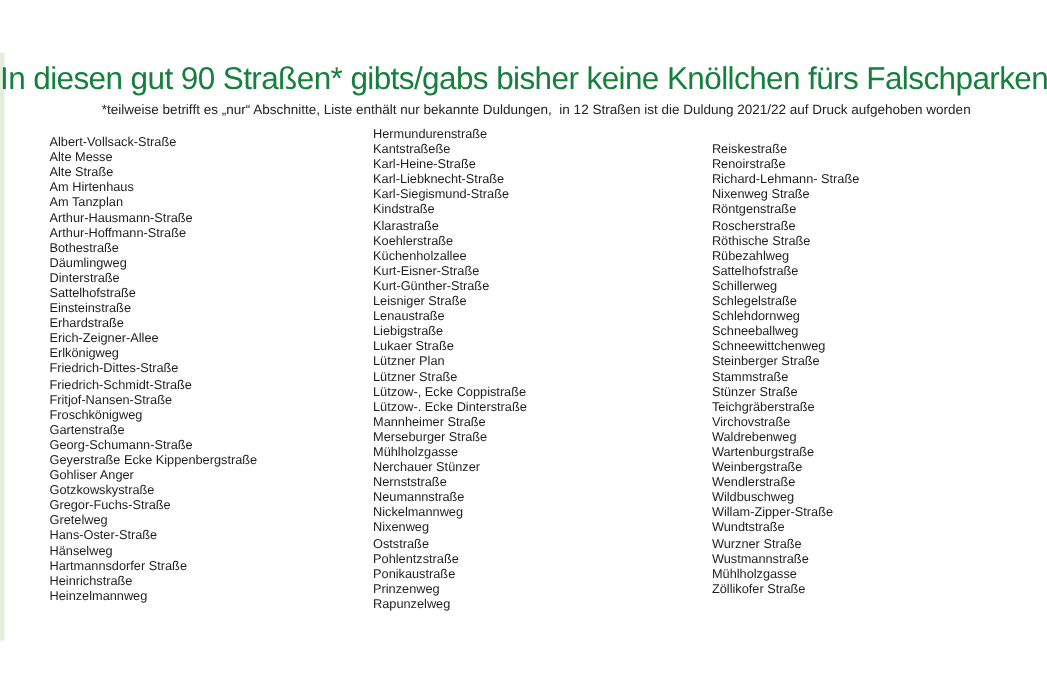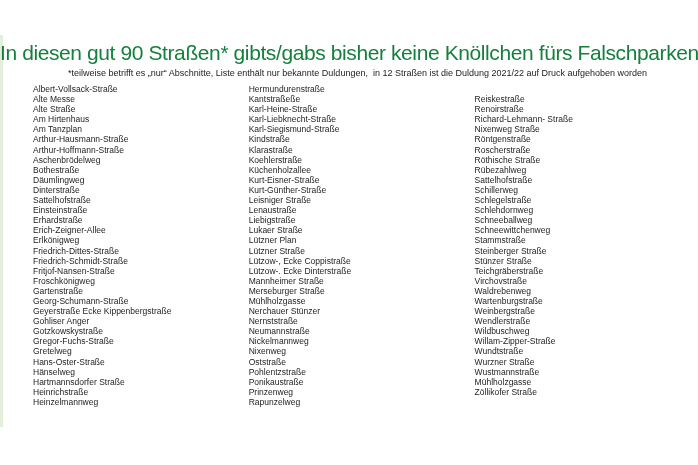--- a/index.html
+++ b/index.html
@@ -65,21 +65,20 @@
 
   <div class="street-columns">
     <ul class="street-column col-0">
         <li>Albert-Vollsack-Straße</li>
         <li>Alte Messe</li>
         <li>Alte Straße</li>
         <li>Am Hirtenhaus</li>
         <li>Am Tanzplan</li>
         <li>Arthur-Hausmann-Straße</li>
         <li>Arthur-Hoffmann-Straße</li>
-        <li>Aschenbrödelweg</li>
         <li>Bothestraße</li>
         <li>Däumlingweg</li>
         <li>Dinterstraße</li>
         <li>Sattelhofstraße</li>
         <li>Einsteinstraße</li>
         <li>Erhardstraße</li>
         <li>Erich-Zeigner-Allee</li>
         <li>Erlkönigweg</li>
         <li>Friedrich-Dittes-Straße</li>
         <li>Friedrich-Schmidt-Straße</li>
@@ -140,22 +139,22 @@
         <li>Röntgenstraße</li>
         <li>Roscherstraße</li>
         <li>Röthische Straße</li>
         <li>Rübezahlweg</li>
         <li>Sattelhofstraße</li>
         <li>Schillerweg</li>
         <li>Schlegelstraße</li>
         <li>Schlehdornweg</li>
         <li>Schneeballweg</li>
         <li>Schneewittchenweg</li>
+        <li>Steinberger Straße</li>
         <li>Stammstraße</li>
-        <li>Steinberger Straße</li>
         <li>Stünzer Straße</li>
         <li>Teichgräberstraße</li>
         <li>Virchovstraße</li>
         <li>Waldrebenweg</li>
         <li>Wartenburgstraße</li>
         <li>Weinbergstraße</li>
         <li>Wendlerstraße</li>
         <li>Wildbuschweg</li>
         <li>Willam-Zipper-Straße</li>
         <li>Wundtstraße</li>

